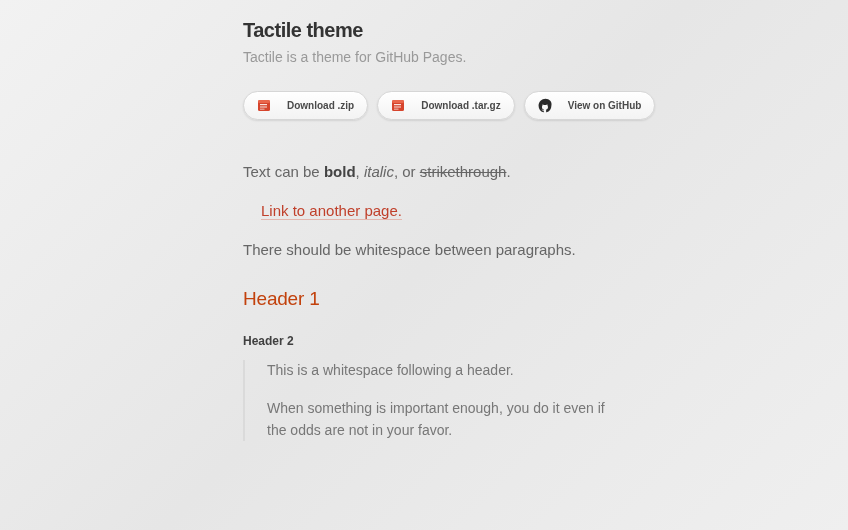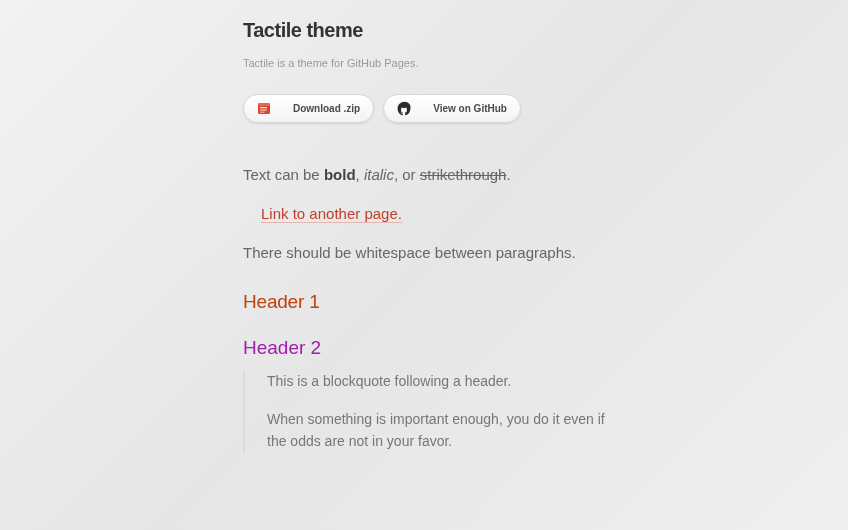--- a/index.html
+++ b/index.html
@@ -27,35 +27,35 @@
   
   #title {
     font-size: 20px;
     font-weight: bold;
     color: #333;
     letter-spacing: -0.5px;
     margin: 0 0 4px 0;
     line-height: 1.2;
   }
   #tagline {
-    font-size: 11px;
+    font-size: 14px;
     color: #999;
-    margin: 12px 0 22px 0;
+    margin: 4px 0 22px 0;
     font-weight: normal;
   }
   
   .downloads {
     display: flex;
     gap: 9px;
     margin-bottom: 40px;
   }
   .btn {
     display: flex;
     align-items: center;
-    gap: 21px;
+    gap: 15px;
     height: 29px;
     padding: 0 13px;
     border-radius: 16px;
     background: linear-gradient(#ffffff, #f3f3f3);
     border: 1px solid #d6d6d6;
     box-shadow: 0 1px 2px rgba(0,0,0,0.10), inset 0 1px 0 #fff;
     font-size: 10px;
     font-weight: bold;
     color: #4a4a4a;
     text-decoration: none;
@@ -74,23 +74,23 @@
   a.inline { color: #c0402b; text-decoration: none; border-bottom: 1px solid #e3b7af; margin-left: 18px; }
   s { text-decoration: line-through; }
   h1.h {
     font-size: 19px;
     font-weight: normal;
     color: #c2410c;
     margin: 26px 0 8px 0;
     letter-spacing: -0.2px;
   }
   h2.h {
-    font-size: 19px;
-    font-weight: normal;
-    color: #a21caf;
+    font-size: 12px;
+    font-weight: bold;
+    color: #404040;
     margin: 24px 0 8px 0;
   }
   blockquote {
     margin: 12px 0 14px 0;
     padding: 0 0 0 22px;
     border-left: 2px solid #dadada;
     color: #777;
   }
   blockquote p {
     font-size: 14px;
@@ -117,20 +117,32 @@
             <rect x="1" y="2" width="12" height="11" rx="1.5" fill="#d6442c"></rect>
             <rect x="1" y="2" width="12" height="3" rx="1.5" fill="#e9664c"></rect>
             <rect x="3" y="6" width="7" height="1.2" fill="#fff" opacity=".85"></rect>
             <rect x="3" y="8.4" width="7" height="1.2" fill="#fff" opacity=".7"></rect>
             <rect x="3" y="10.6" width="4.5" height="1.2" fill="#fff" opacity=".55"></rect>
           </svg>
         </span>
         <span>Download .zip</span>
       </a>
 
+      <a class="btn" href="#">
+        <span class="ico">
+          <svg viewBox="0 0 15 15" width="15" height="15">
+            <rect x="1" y="2" width="12" height="11" rx="1.5" fill="#d6442c"></rect>
+            <rect x="1" y="2" width="12" height="3" rx="1.5" fill="#e9664c"></rect>
+            <rect x="3" y="6" width="7" height="1.2" fill="#fff" opacity=".85"></rect>
+            <rect x="3" y="8.4" width="7" height="1.2" fill="#fff" opacity=".7"></rect>
+            <rect x="3" y="10.6" width="4.5" height="1.2" fill="#fff" opacity=".55"></rect>
+          </svg>
+        </span>
+        <span>Download .tar.gz</span>
+      </a>
 
       <a class="btn" href="#">
         <span class="ico">
           <svg viewBox="0 0 16 16" width="15" height="15">
             <path fill="#2b2b2b" d="M8 0.8C3.9 0.8 0.6 4.1 0.6 8.2c0 3.3 2.1 6.1 5.1 7.1 .37.07.5-.16.5-.36v-1.3c-1.4.3-1.7-.6-1.7-.6-.23-.6-.56-.76-.56-.76-.46-.3.03-.3.03-.3.5.04.77.52.77.52.45.78 1.18.55 1.47.42.04-.33.17-.55.32-.68-1.12-.13-2.3-.56-2.3-2.5 0-.55.2-1 .52-1.36-.05-.13-.22-.64.05-1.33 0 0 .42-.13 1.38.52a4.8 4.8 0 0 1 2.52 0c.96-.65 1.38-.52 1.38-.52.27.69.1 1.2.05 1.33.32.36.52.8.52 1.36 0 1.95-1.19 2.37-2.31 2.5.18.16.34.46.34.93v1.72c0 .2.13.43.5.36 3-1 5.1-3.8 5.1-7.1C15.4 4.1 12.1.8 8 .8z"></path>
           </svg>
         </span>
         <span>View on GitHub</span>
       </a>
     </div>
@@ -141,18 +153,18 @@
 
     <p class="para">There should be whitespace between paragraphs.</p>
 
 
     <h1 class="h">Header 1</h1>
 
 
     <h2 class="h">Header 2</h2>
 
     <blockquote>
-      <p>This is a blockquote following a header.</p>
+      <p>This is a whitespace following a header.</p>
       <p>When something is important enough, you do it even if the odds are not in your favor.</p>
     </blockquote>
 
   </div>
 </div>
 
 </body></html>

